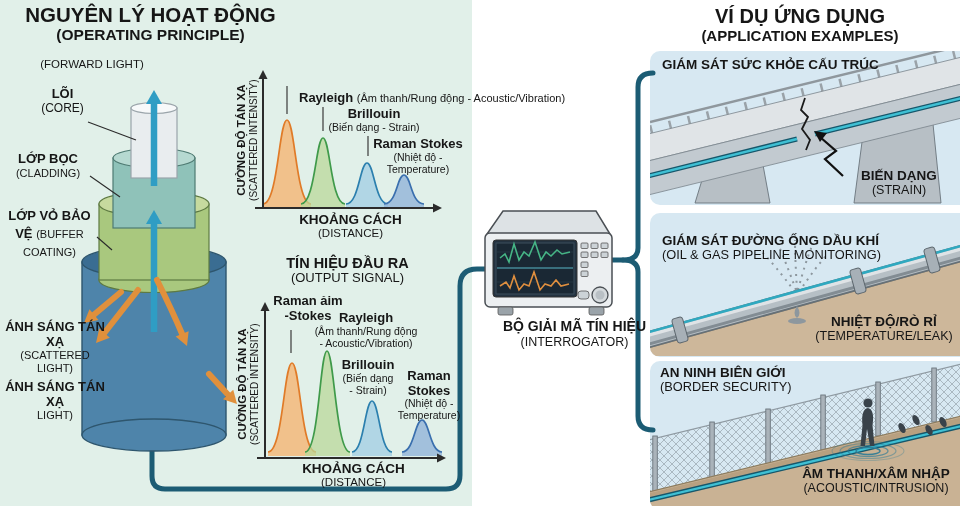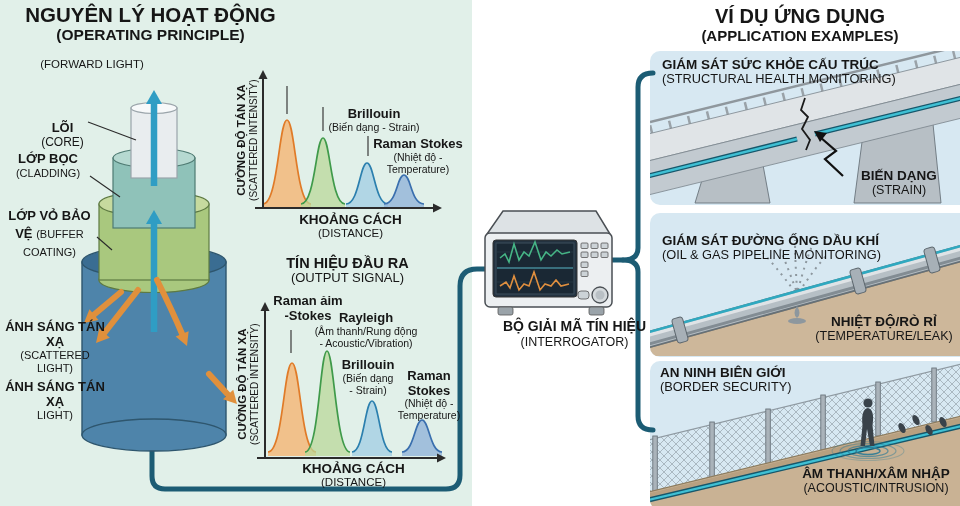--- a/index.html
+++ b/index.html
@@ -228,21 +228,21 @@
 
 <div class="lbl" style="left:8px;top:3px;width:285px;">
   <span class="vn" style="font-size:20.5px">NGUYÊN LÝ HOẠT ĐỘNG</span>
   <span class="en" style="font-size:15.5px;font-weight:bold;">(OPERATING PRINCIPLE)</span>
 </div>
 
 <div class="lbl" style="left:12px;top:58px;width:160px;">
   <span class="en" style="font-size:11.5px">(FORWARD LIGHT)</span>
 </div>
 
-<div class="lbl" style="left:25px;top:121px;width:75px;">
+<div class="lbl" style="left:25px;top:87px;width:75px;">
   <span class="vn" style="font-size:13px">LÕI</span>
   <span class="en" style="font-size:12px">(CORE)</span>
 </div>
 
 <div class="lbl" style="left:3px;top:152px;width:90px;">
   <span class="vn" style="font-size:13px">LỚP BỌC</span>
   <span class="en" style="font-size:11px">(CLADDING)</span>
 </div>
 
 <div class="lbl mix" style="left:2px;top:206px;width:95px;">
@@ -258,20 +258,23 @@
   <span class="vn" style="font-size:13px">ÁNH SÁNG TÁN XẠ</span>
   <span class="en" style="font-size:11px">LIGHT)</span>
 </div>
 
 <div class="lbl rot" style="left:170px;top:128px;width:155px;">
   <span class="vn" style="font-size:11.5px">CƯỜNG ĐỘ TÁN XẠ</span>
   <span class="en" style="font-size:10px">(SCATTERED INTENSITY)</span>
 </div>
 
 
+<div class="lbl nowrap left" style="left:299px;top:88px;">
+  <span class="vn" style="font-size:13px">Rayleigh </span><span class="en" style="font-size:11px">(Âm thanh/Rung động - Acoustic/Vibration)</span>
+</div>
 
 <div class="lbl" style="left:316px;top:107px;width:116px;">
   <span class="vn" style="font-size:13px">Brillouin</span>
   <span class="en" style="font-size:10.5px">(Biến dạng - Strain)</span>
 </div>
 
 <div class="lbl" style="left:362px;top:137px;width:112px;">
   <span class="vn" style="font-size:13px">Raman Stokes</span>
   <span class="en" style="font-size:10.5px">(Nhiệt độ -</span>
   <span class="en" style="font-size:10.5px">Temperature)</span>
@@ -326,21 +329,20 @@
   <span class="en" style="font-size:12.5px">(INTERROGATOR)</span>
 </div>
 
 <div class="lbl" style="left:690px;top:5px;width:220px;">
   <span class="vn" style="font-size:20px">VÍ DỤ ỨNG DỤNG</span>
   <span class="en" style="font-size:15px;font-weight:bold;">(APPLICATION EXAMPLES)</span>
 </div>
 
 <div class="lbl left" style="left:662px;top:57px;width:290px;">
   <span class="vn" style="font-size:13.5px">GIÁM SÁT SỨC KHỎE CẤU TRÚC</span>
-  <span class="en" style="font-size:12.8px">(STRUCTURAL HEALTH MONITORING)</span>
 </div>
 <div class="lbl" style="left:840px;top:168px;width:118px;">
   <span class="vn" style="font-size:13.5px">BIẾN DẠNG</span>
   <span class="en" style="font-size:12.5px">(STRAIN)</span>
 </div>
 
 <div class="lbl left" style="left:662px;top:233px;width:290px;">
   <span class="vn" style="font-size:13.5px">GIÁM SÁT ĐƯỜNG ỐNG DẦU KHÍ</span>
   <span class="en" style="font-size:12.8px">(OIL &amp; GAS PIPELINE MONITORING)</span>
 </div>

